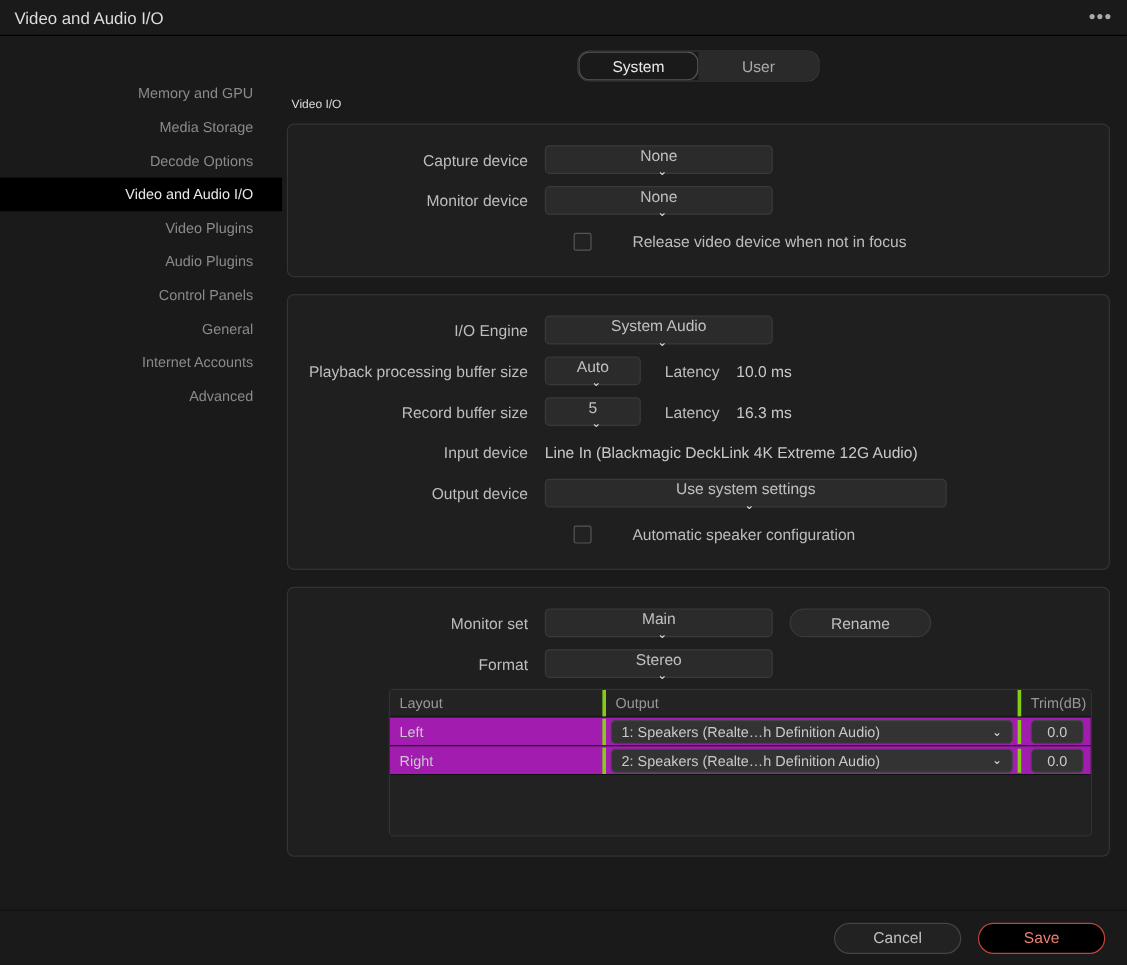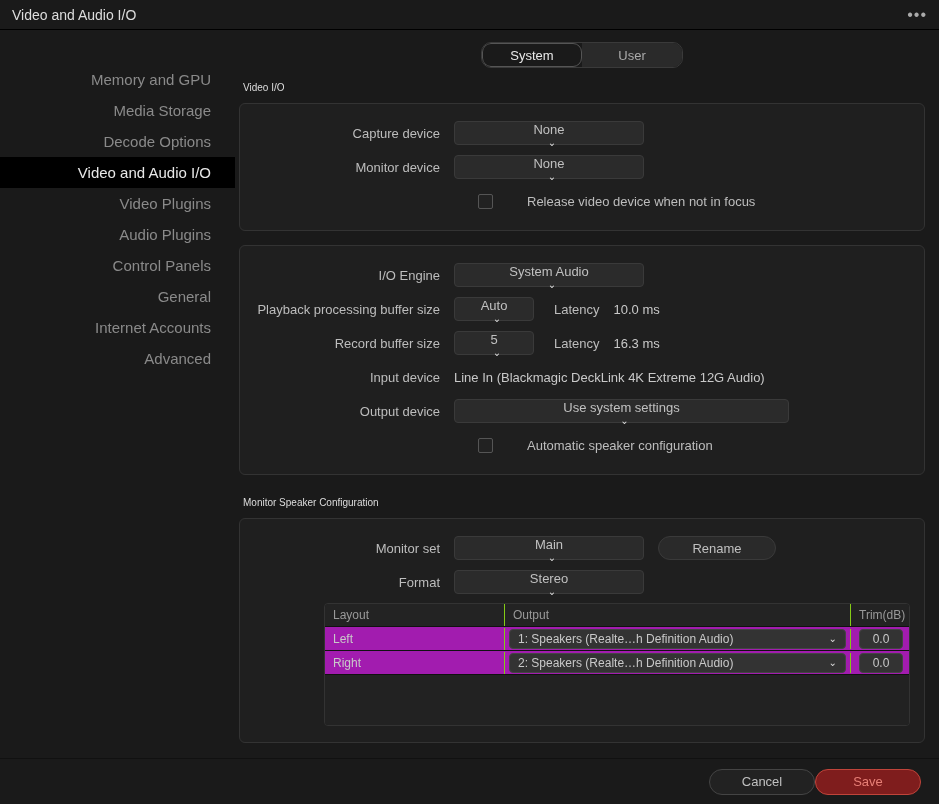--- a/index.html
+++ b/index.html
@@ -54,21 +54,21 @@
   }
   .sidebar {
     width: 235px;
     padding-top: 34px;
     flex-shrink: 0;
   }
   .side-item {
     text-align: right;
     padding: 7px 24px 7px 10px;
     color: #8a8a8a;
-    font-size: 15px;
+    font-size: 12px;
     cursor: pointer;
   }
   .side-item.active {
     background: #000;
     color: #e8e8e8;
   }
   .main {
     flex: 1;
     padding: 0 14px 0 4px;
     overflow-y: auto;
@@ -156,21 +156,21 @@
   }
   .table-head {
     display: flex;
     background: #232323;
     color: #999;
     font-size: 12px;
     border-bottom: 1px solid #111;
   }
   .th, .td {
     padding: 4px 8px;
-    border-right: 1px solid #84cc16;
+    border-right: 3px solid #84cc16;
   }
   .th.layout, .td.layout { width: 180px; }
   .th.output, .td.output { flex: 1; }
   .th.trim, .td.trim { width: 58px; text-align: center; }
   .th:last-child, .td:last-child { border-right: none; }
   .table-row { display: flex; align-items: center; background: #a21caf; border-bottom: 1px solid #111; height: 24px; }
   .table-row:nth-child(odd) { }
   .td { color: #c9c9c9; font-size: 12px; }
   .td.output { display: flex; align-items: center; padding: 0 4px; }
   .mini-select {
@@ -205,35 +205,36 @@
   .footer {
     position: absolute;
     bottom: 0;
     left: 0;
     right: 0;
     height: 46px;
     display: flex;
     align-items: center;
     justify-content: flex-end;
     padding: 16px 18px;
+    gap: 14px;
     border-top: 1px solid #111;
     background: #1a1a1a;
   }
   .btn {
     height: 26px;
     width: 106px;
     border-radius: 14px;
     display: flex;
     align-items: center;
     justify-content: center;
     font-size: 13px;
     cursor: pointer;
   }
   .btn.cancel { border: 1px solid #444; color: #c0c0c0; background: #222; }
-  .btn.save { border: 1px solid #c0443a; color: #e77f76; background: #7f1d1d; }
+  .btn.save { border: 1px solid #c0443a; color: #e77f76; background: #000000; }
 </style>
 </head>
 <body>
 
 <div class="titlebar">
   <span>Video and Audio I/O</span>
   <span class="more-dots">•••</span>
 </div>
 
 <div class="body">
@@ -328,21 +329,20 @@
           <span class="chev">⌄</span>
         </div>
       </div>
       <div class="row">
         <div class="label"></div>
         <span class="checkbox"></span>
         <span class="checklabel">Automatic speaker configuration</span>
       </div>
     </div>
 
-    <div class="section-title">Monitor Speaker Configuration</div>
     <div class="section">
       <div class="row">
         <div class="label">Monitor set</div>
         <div class="select w200">
           <span>Main</span>
           <span class="chev">⌄</span>
         </div>
         <div class="rename-btn">
           <span>Rename</span>
         </div>

